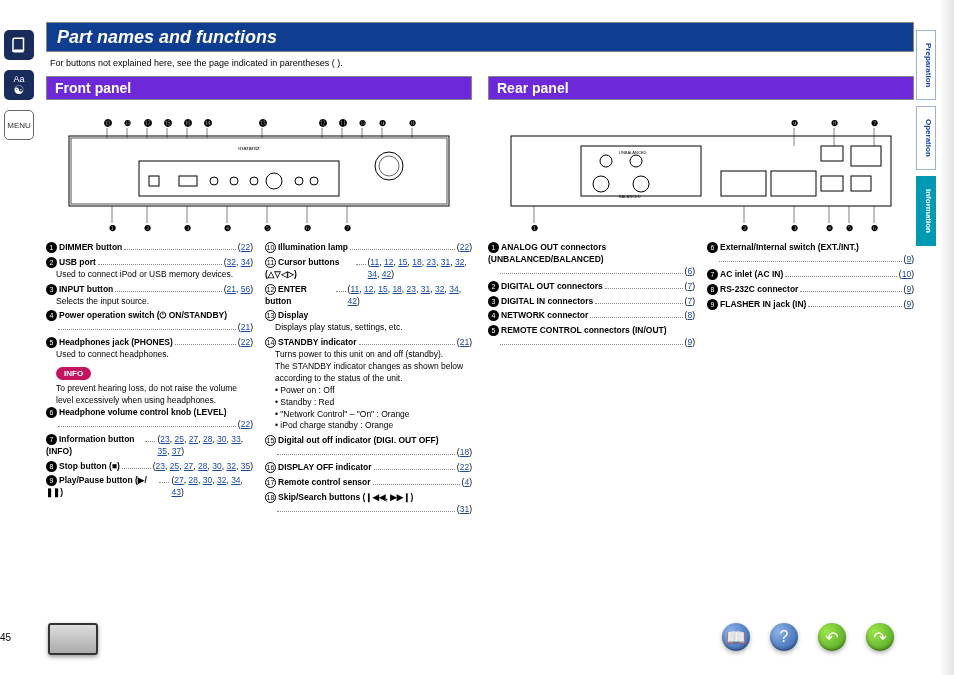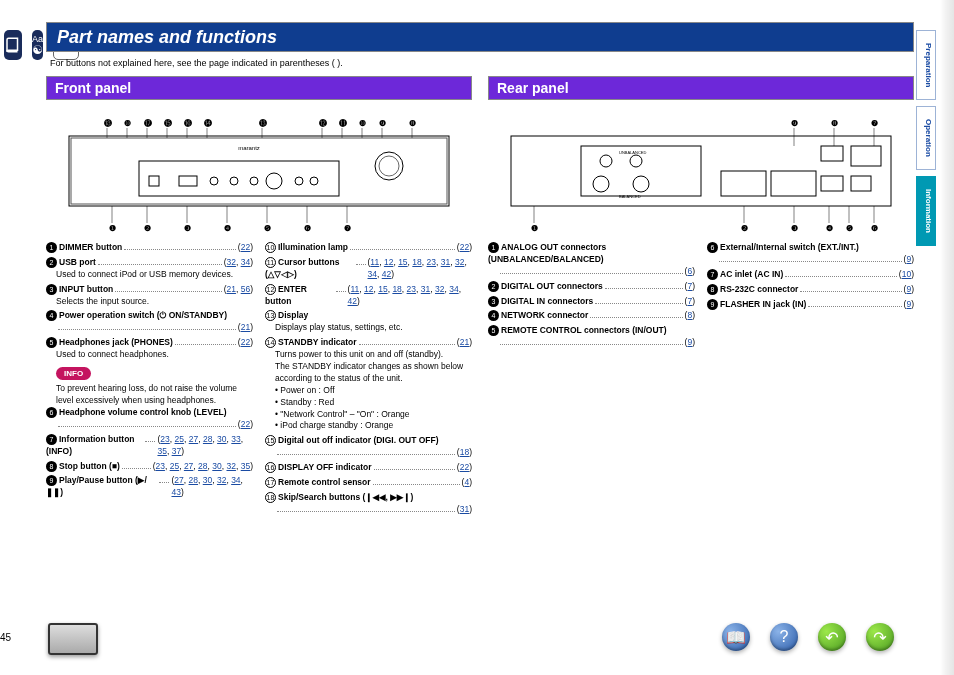--- a/index.html
+++ b/index.html
@@ -1,18 +1,18 @@
 <!DOCTYPE html>
 <html><head>
 <meta charset="utf-8">
 <style>
 *{box-sizing:border-box;margin:0;padding:0}
 body{width:954px;height:675px;background:#fff;position:relative;font-family:Arial,Helvetica,sans-serif;font-size:9px;color:#000;overflow:hidden}
 .shadow-edge{position:absolute;right:0;top:0;width:14px;height:100%;background:linear-gradient(to right,rgba(0,0,0,0) 0,rgba(0,0,0,.05) 40%,rgba(0,0,0,.1) 100%)}
-.left-rail{position:absolute;left:4px;top:30px;width:36px;display:flex;flex-direction:row;gap:10px}
+.left-rail{position:absolute;left:4px;top:30px;width:36px;display:flex;flex-direction:column;gap:10px}
 .rail-btn{width:30px;height:30px;border-radius:5px;display:flex;align-items:center;justify-content:center}
 .rail-dark{background:#1a2c5b;color:#fff}
 .rail-menu{border:1px solid #666;font-size:8px;color:#333}
 .right-tabs{position:absolute;right:18px;top:30px;width:20px;display:flex;flex-direction:column;gap:6px}
 .tab{border:1px solid #9db3d6;font-size:8px;writing-mode:vertical-rl;text-align:center;padding:12px 2px;color:#1a4ba3;font-weight:bold}
 .tab.active{background:#0099b3;color:#fff;border-color:#0099b3}
 .page{position:absolute;left:46px;top:22px;width:868px}
 .title-bar{background:#0f3d8f;color:#fff;height:30px;display:flex;align-items:center;padding:0 10px;font-size:18px;font-weight:bold;font-style:italic;border:1px solid #888}
 .note-line{font-size:9px;padding:6px 4px}
 .section-row{display:flex;gap:16px;margin-top:2px}

